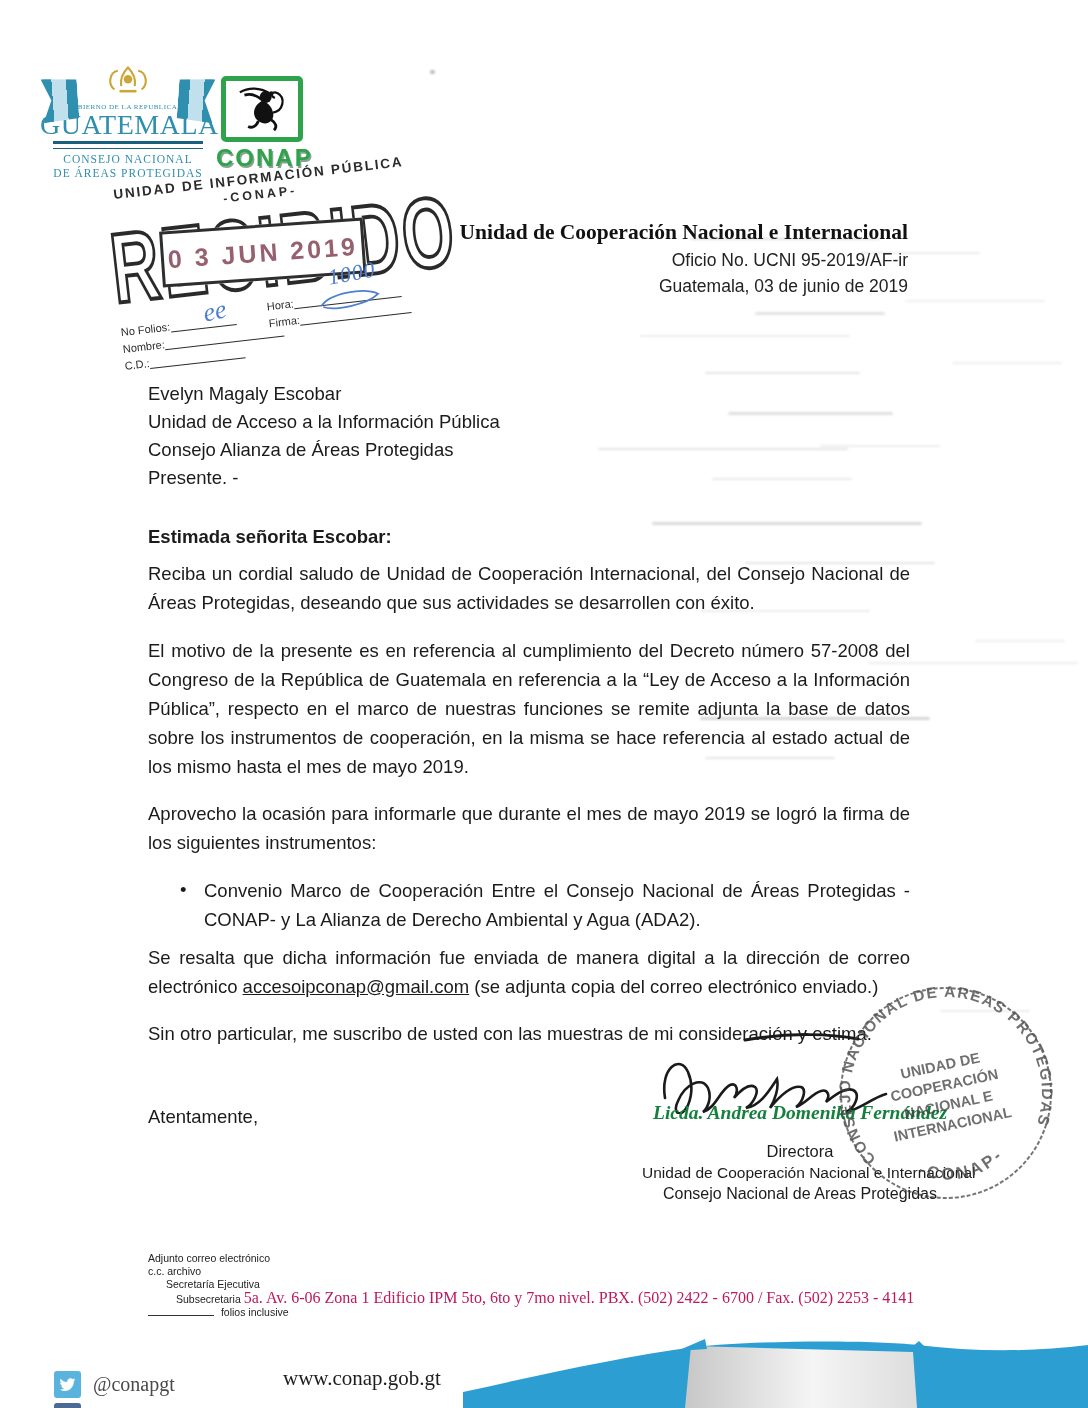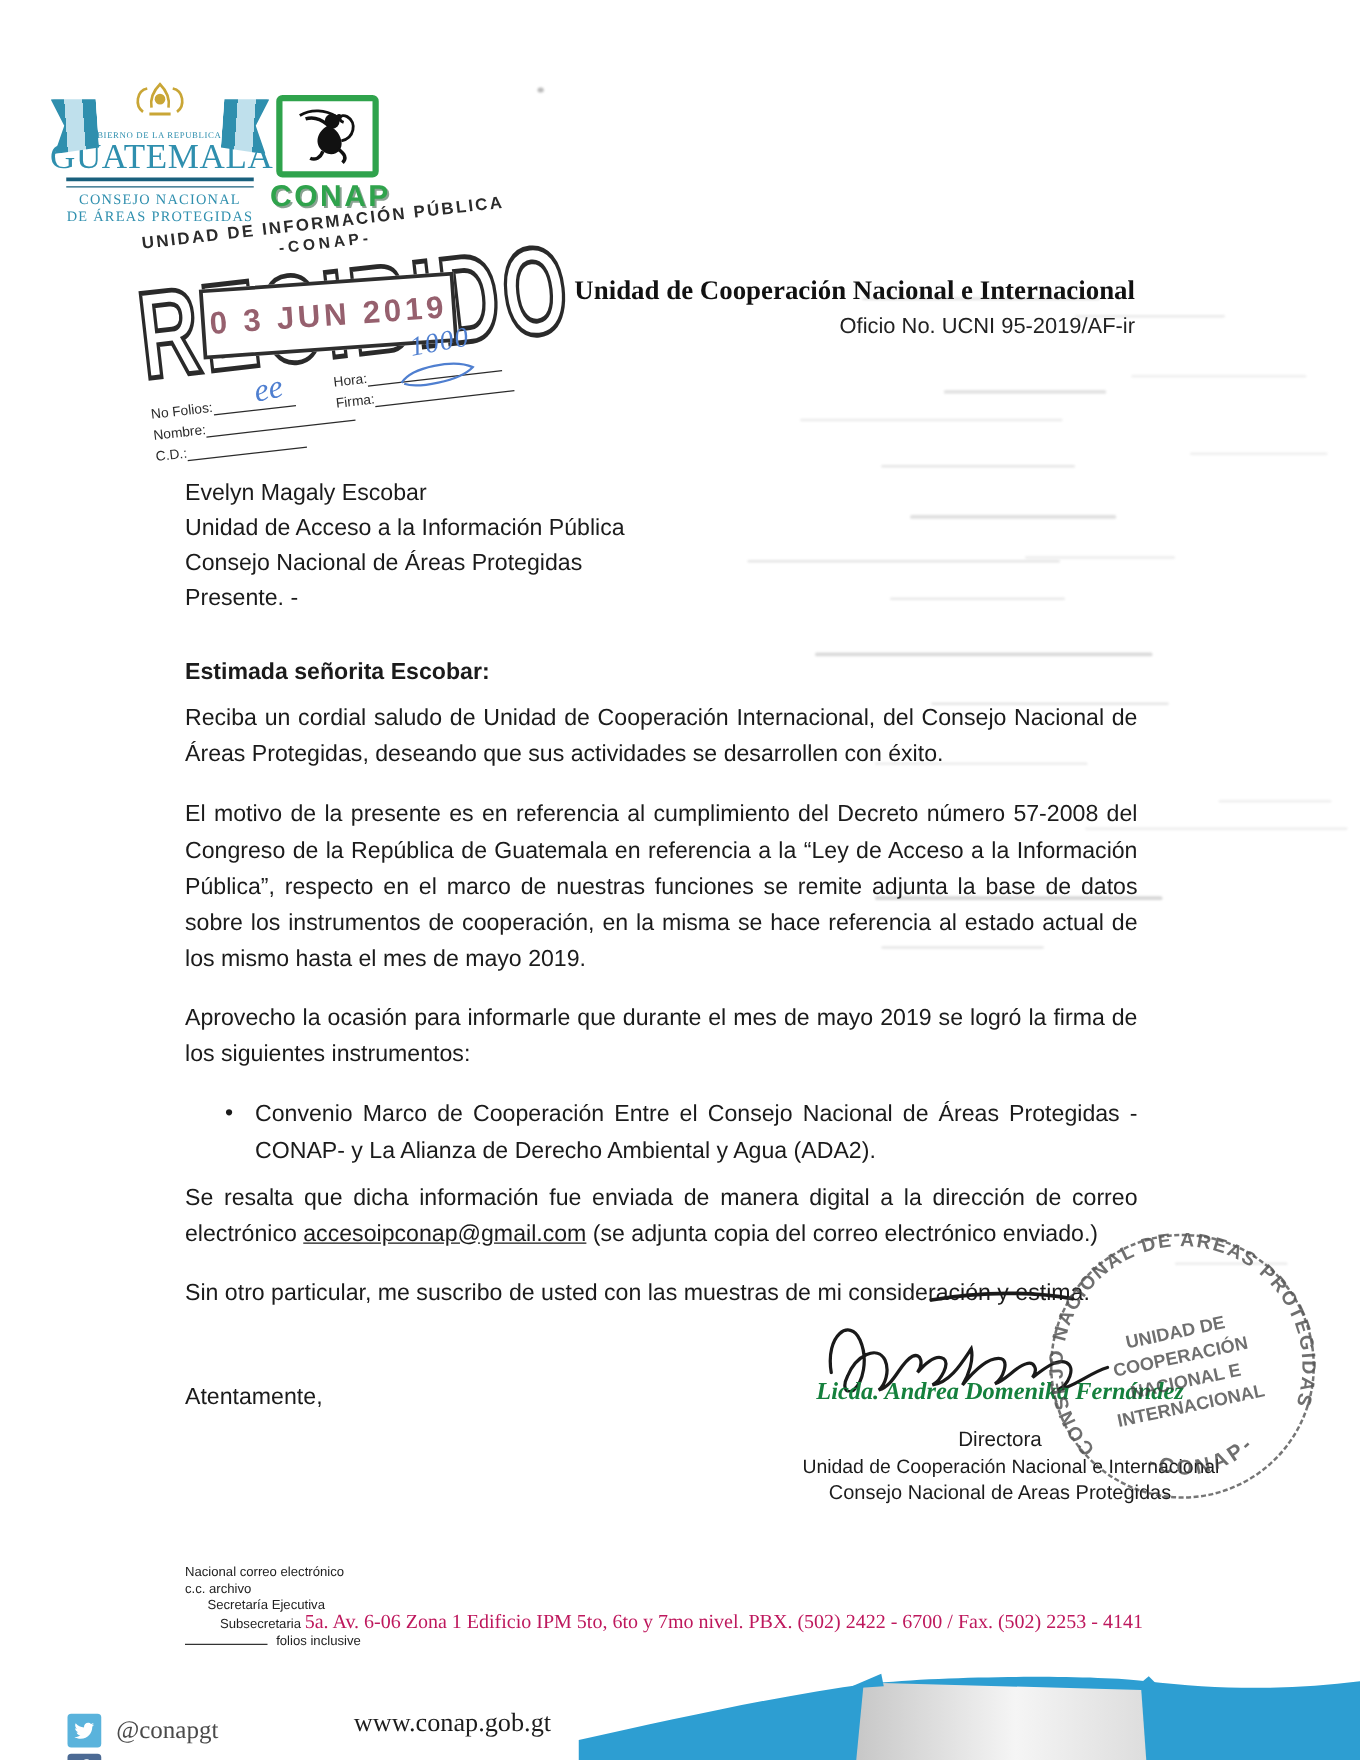--- a/index.html
+++ b/index.html
@@ -156,27 +156,28 @@
     <div class="hw hw-ee">ee</div>
     <div class="hw hw-1000">1000</div>
     <svg class="hw-swirl" width="70" height="26" viewBox="0 0 70 26">
       <path d="M4,16 C14,4 48,2 62,10 C50,20 16,22 6,17" stroke="#4f7fd0" stroke-width="1.8" fill="none"></path>
     </svg>
   </div>
 
   <div class="hdr">
     <div class="hdr-title">Unidad de Cooperación Nacional e Internacional</div>
     <div class="hdr-line">Oficio No. UCNI 95-2019/AF-ir</div>
+    <div class="hdr-line">Guatemala, 03 de junio de 2019</div>
   </div>
 
   <div class="body">
     <div class="addr">
       <div>Evelyn Magaly Escobar</div>
       <div>Unidad de Acceso a la Información Pública</div>
-      <div>Consejo Nacional de Áreas Protegidas</div>
+      <div>Consejo Alianza de Áreas Protegidas</div>
       <div>Presente. -</div>
     </div>
 
     <div class="salutation">Estimada señorita Escobar:</div>
 
     <p class="para p1">Reciba un cordial saludo de Unidad de Cooperación Internacional, del Consejo Nacional de Áreas Protegidas, deseando que sus actividades se desarrollen con éxito.</p>
     <p class="para p2">El motivo de la presente es en referencia al cumplimiento del Decreto número 57-2008 del Congreso de la República de Guatemala en referencia a la “Ley de Acceso a la Información Pública”, respecto en el marco de nuestras funciones se remite adjunta la base de datos sobre los instrumentos de cooperación, en la misma se hace referencia al estado actual de los mismo hasta el mes de mayo 2019.</p>
     <p class="para p3">Aprovecho la ocasión para informarle que durante el mes de mayo 2019 se logró la firma de los siguientes instrumentos:</p>
 
     <div class="bullet-row">
@@ -218,21 +219,21 @@
         <textPath href="#sealBotArc" startOffset="50%" text-anchor="middle">-CONAP-</textPath>
       </text>
       <text x="113" y="90" text-anchor="middle" font-size="14.5">UNIDAD DE</text>
       <text x="113" y="110" text-anchor="middle" font-size="14.5">COOPERACIÓN</text>
       <text x="113" y="130" text-anchor="middle" font-size="14.5">NACIONAL E</text>
       <text x="113" y="150" text-anchor="middle" font-size="14.5">INTERNACIONAL</text>
     </g>
   </svg>
 
   <div class="fnotes">
-    <div>Nacional correo electrónico</div>
+    <div>Adjunto correo electrónico</div>
     <div>c.c. archivo</div>
     <div class="ind1">Secretaría Ejecutiva</div>
     <div class="f-addr-row">
       <span>Subsecretaria</span>
       <span class="f-addr">5a. Av. 6-06 Zona 1 Edificio IPM 5to, 6to y 7mo nivel.  PBX. (502) 2422 - 6700 / Fax. (502) 2253 - 4141</span>
     </div>
     <div class="f-folios">
       <span class="ln"></span>
       <span>folios inclusive</span>
     </div>

